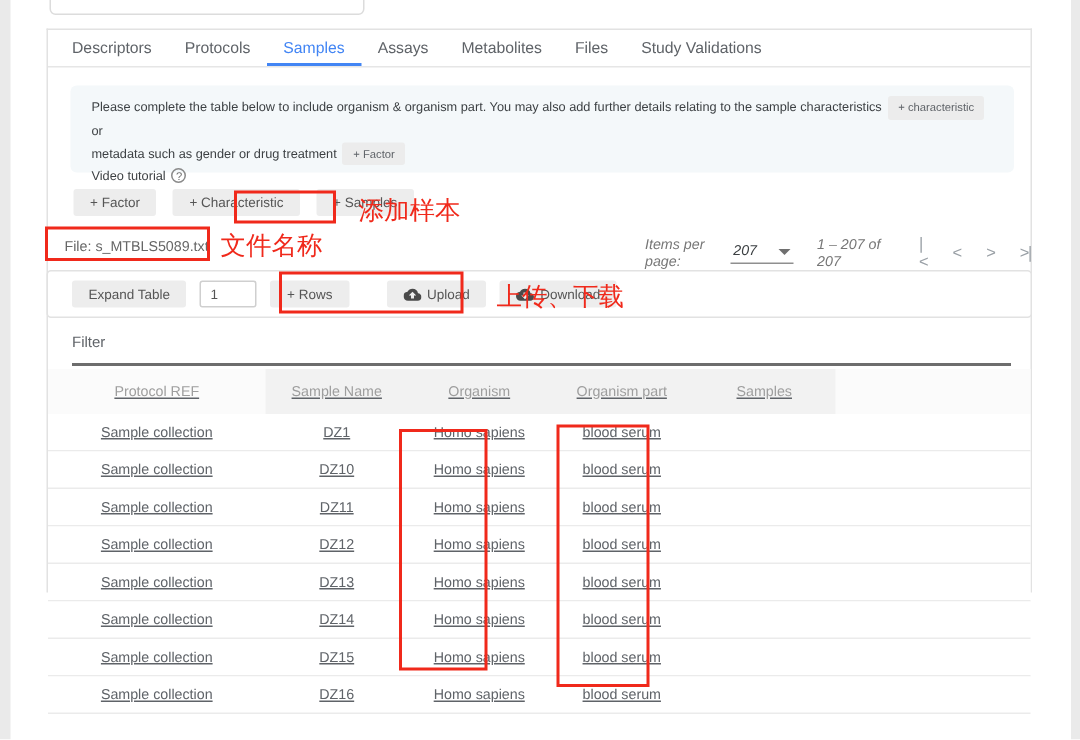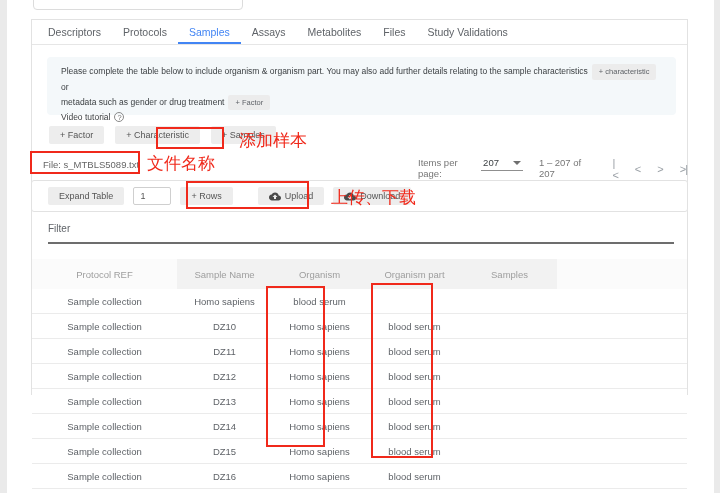--- a/index.html
+++ b/index.html
@@ -35,22 +35,22 @@
 
   
   .actions { position:absolute; left:17px; top:106px; display:flex; gap:11px; }
   .chip-btn { background:#ededed; border:none; border-radius:2px; font-size:9px;
     color:#555; padding:4px 11px; font-family:inherit; cursor:pointer; white-space:nowrap;
     display:flex; align-items:center; gap:4px; }
 
   .file-label { position:absolute; left:11px; top:139px; font-size:9.5px; color:#666; }
 
   
-  .paginator { position:absolute; left:386px; top:137px; display:flex; align-items:flex-start;
-    font-size:9.5px; color:#767676; }
+  .paginator { position:absolute; left:398px; top:137px; display:flex; align-items:center;
+    font-size:9.5px; color:#767676;font-style:italic; }
   .ipp-select { display:inline-flex; align-items:center; gap:14px; margin-left:5px;
     border-bottom:1px solid #8f8f8f; padding:0 2px 2px 2px; color:#3c4043; cursor:pointer; }
   .caret-down { width:0; height:0; border-left:4px solid transparent; border-right:4px solid transparent;
     border-top:4px solid #6f6f6f; display:inline-block; }
   .range { margin-left:16px; }
   .pg-nav { display:flex; align-items:center; gap:17px; margin-left:20px;
     font-size:11px; color:#9aa0a6; }
   .pg-nav span { cursor:pointer; letter-spacing:-1px; }
 
   
@@ -61,21 +61,21 @@
     font-size:9px; color:#555; padding-left:6px; font-family:inherit; }
   .cloud-btn { margin-left:0; }
   .cloud-btn.first { margin-left:16px; }
   .cloud-btn svg { width:12px; height:9px; fill:#4a4a4a; }
 
   
   .filter-label { position:absolute; left:16px; top:203px; font-size:10px; color:#5f6368; }
   .filter-line { position:absolute; left:16px; top:222px; width:626px; height:2px; background:#6d6d6d; }
 
   
-  .table { position:absolute; left:0; top:239px; width:655px; }
+  .table { position:absolute; left:0; top:226px; width:655px;text-decoration:underline; }
   .thead, .trow { display:grid; grid-template-columns:145px 95px 95px 95px 95px 1fr; }
   .thead { height:30px; background:#f2f2f2; }
   .th { font-size:9.5px; color:#9e9e9e; display:flex; align-items:center; justify-content:center; }
   .th.first, .th.filler { background:#fbfbfb; }
   .trow { height:25px; border-bottom:1px solid #ebebeb; background:#fff;text-align:right; }
   .td { font-size:9.5px; color:#5f6368; display:flex; align-items:center; justify-content:center;
     overflow:hidden; white-space:nowrap; }
 
   
   .anno-box { position:absolute; border:2px solid #f0291b; }
@@ -164,20 +164,21 @@
       <div class="th first">Protocol REF</div>
       <div class="th">Sample Name</div>
       <div class="th">Organism</div>
       <div class="th">Organism part</div>
       <div class="th">Samples</div>
       <div class="th filler"></div>
     </div>
     <div>
         <div class="trow">
       <div class="td">Sample collection</div>
+      <div class="td">DZ1</div>
       <div class="td">Homo sapiens</div>
       <div class="td">blood serum</div>
       <div class="td"></div>
       <div class="td"></div>
     </div>
         <div class="trow">
       <div class="td">Sample collection</div>
       <div class="td">DZ10</div>
       <div class="td">Homo sapiens</div>
       <div class="td">blood serum</div>

